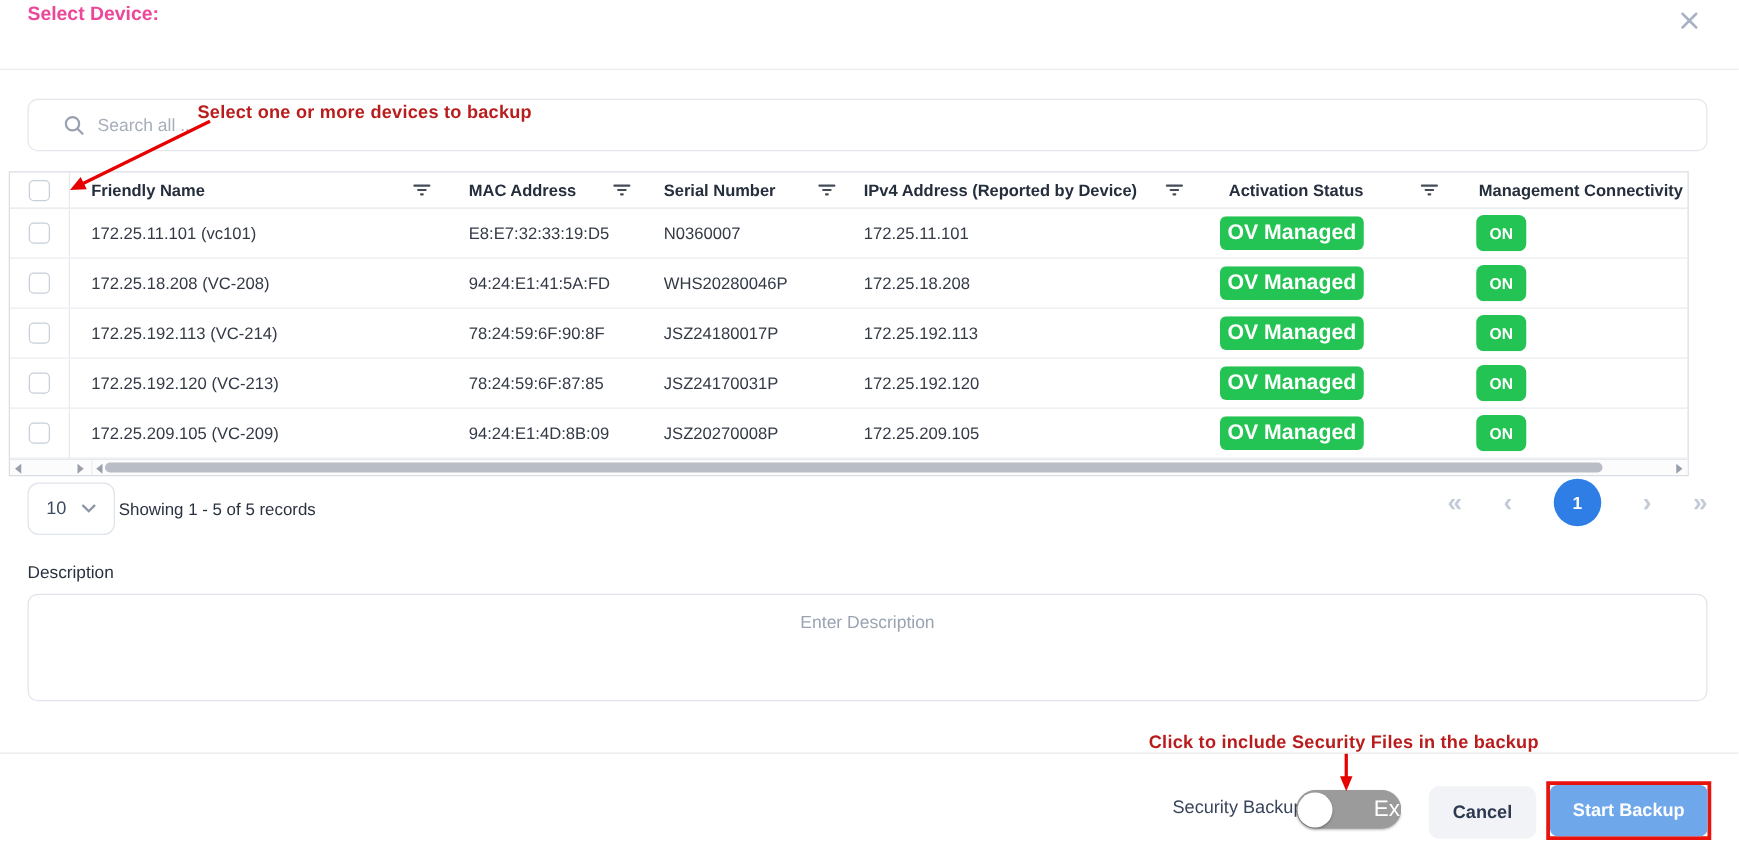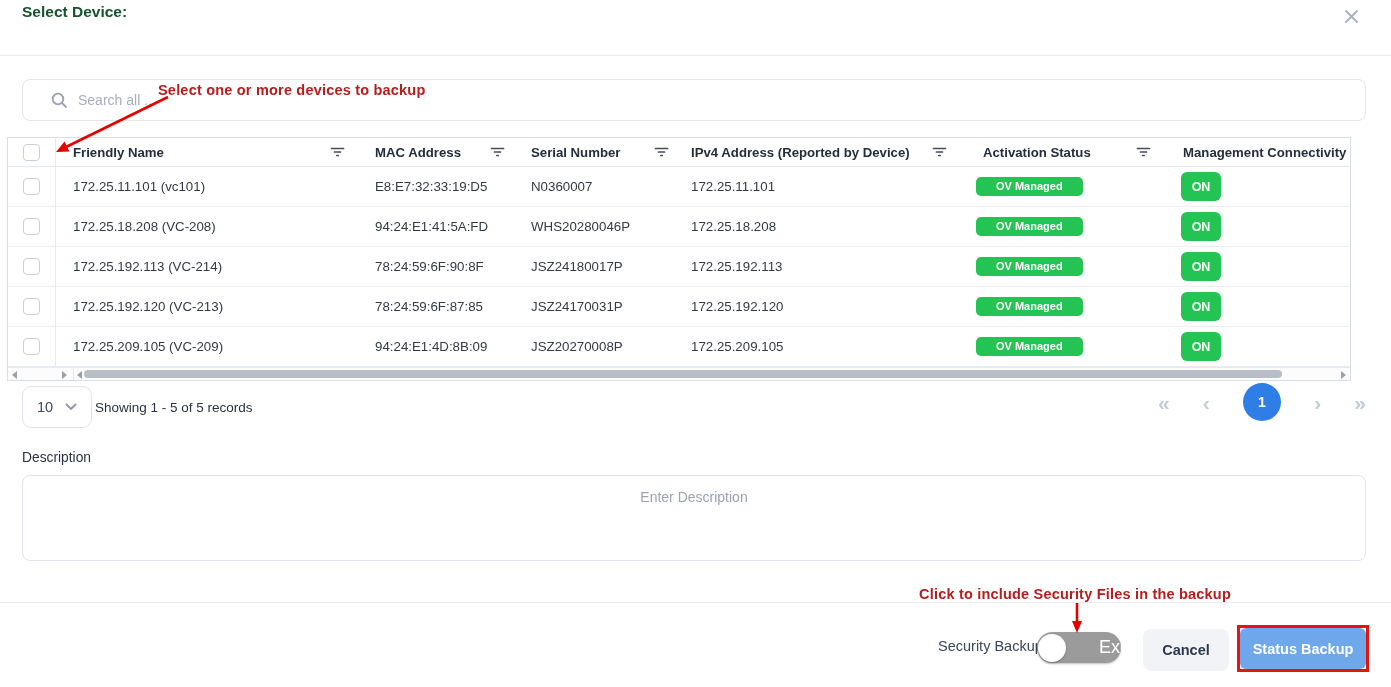--- a/index.html
+++ b/index.html
@@ -1,21 +1,21 @@
 <!DOCTYPE html>
 <html><head>
 <meta charset="utf-8">
 <style>
   * { margin:0; padding:0; box-sizing:border-box; }
   html,body { background:#fff; }
   body { font-family:"Liberation Sans","DejaVu Sans",sans-serif; }
   .stage { position:relative; width:1391px; height:687px; background:#fff; overflow:hidden; }
 
   
-  .dlg-title { position:absolute; left:22px; top:3px; font-size:15.5px; font-weight:700; color:#14532d; }
+  .dlg-title { position:absolute; left:22px; top:3px; font-size:15.5px; font-weight:700; color:#ec4899; }
   .close-btn { position:absolute; left:1340px; top:5px; width:22px; height:22px; display:flex; align-items:center; justify-content:center; cursor:pointer; }
   .hdr-divider { position:absolute; left:0; top:55px; width:1391px; height:1px; background:#ebedf1; }
 
   
   .search-box { position:absolute; left:22px; top:79px; width:1344px; height:42px; border:1px solid #e3e6eb; border-radius:8px; background:#fff; display:flex; align-items:center; padding-left:28px; }
   .search-input { border:none; outline:none; flex:1; font-size:14px; color:#3a4354; margin-left:10px; font-family:inherit; background:transparent; }
   .search-input::placeholder { color:#a7aebb; }
 
   
   .anno { position:absolute; color:#b91c1c; font-weight:700; font-size:14.5px; letter-spacing:.2px; white-space:nowrap; }
@@ -33,21 +33,21 @@
   .c-name { width:319px; padding-left:17px; flex:none; }
   .c-mac { width:156px; flex:none; }
   .c-serial { width:160px; flex:none; }
   .c-ipv4 { width:270px; flex:none; }
   .c-act { width:210px; padding-left:22px; flex:none; }
   .c-act-body { padding-left:15px; }
   .c-mgmt { width:179px; padding-left:12px; flex:none; }
   .c-mgmt-body { padding-left:10px; }
   .checkbox { width:17px; height:17px; border:1.5px solid #c8cfd9; border-radius:4px; background:#fff; cursor:pointer; }
   .filter-btn { margin-left:auto; display:flex; align-items:center; cursor:pointer; }
-  .badge-ov { background:#24c454; color:#fff; font-size:11px; font-weight:700; padding:3px 20px; border-radius:5px; line-height:1.2; }
+  .badge-ov { background:#24c454; color:#fff; font-size:17px; font-weight:700; padding:3px 6px; border-radius:5px; line-height:1.2; }
   .badge-on { background:#24c454; color:#fff; font-size:12.5px; font-weight:700; width:40px; height:29px; border-radius:6px; display:flex; align-items:center; justify-content:center; }
 
   
   .scrollrow { display:flex; height:13px; border-top:1px solid #e6e9ee; background:#fcfcfd; align-items:center; }
   .strack-left { width:66px; height:100%; position:relative; border-right:1px solid #e3e6eb; border-bottom-left-radius:6px; flex:none; }
   .strack-main { flex:1; height:100%; position:relative; }
   .sthumb { position:absolute; top:2px; height:8px; background:#b9bdc6; border-radius:4px; left:10px; right:68px; cursor:pointer; }
   .sarrow { position:absolute; top:3px; width:0; height:0; border-top:4px solid transparent; border-bottom:4px solid transparent; }
   .sarrow.l { border-right:5px solid #9aa0ab; }
   .sarrow.r { border-left:5px solid #9aa0ab; }
@@ -265,21 +265,21 @@
   <div class="ftr-divider"></div>
 
   <div class="sec-label">Security Backup</div>
   <div class="toggle">
     <span class="toggle-knob"></span>
     <span class="toggle-label">Excluded</span>
   </div>
 
   <button class="btn-cancel">Cancel</button>
   <div class="hl-box">
-    <button class="btn-start">Status Backup</button>
+    <button class="btn-start">Start Backup</button>
   </div>
 
   <svg class="overlay">
     <line x1="168" y1="97" x2="66" y2="147" stroke="#e60000" stroke-width="2.6"></line>
     <polygon points="56,152 64.5,141.6 69.4,151.4" fill="#e60000"></polygon>
     <line x1="1077" y1="603" x2="1077" y2="622" stroke="#e60000" stroke-width="2.6"></line>
     <polygon points="1077,633 1072,621 1082,621" fill="#e60000"></polygon>
   </svg>
 
 </div>

